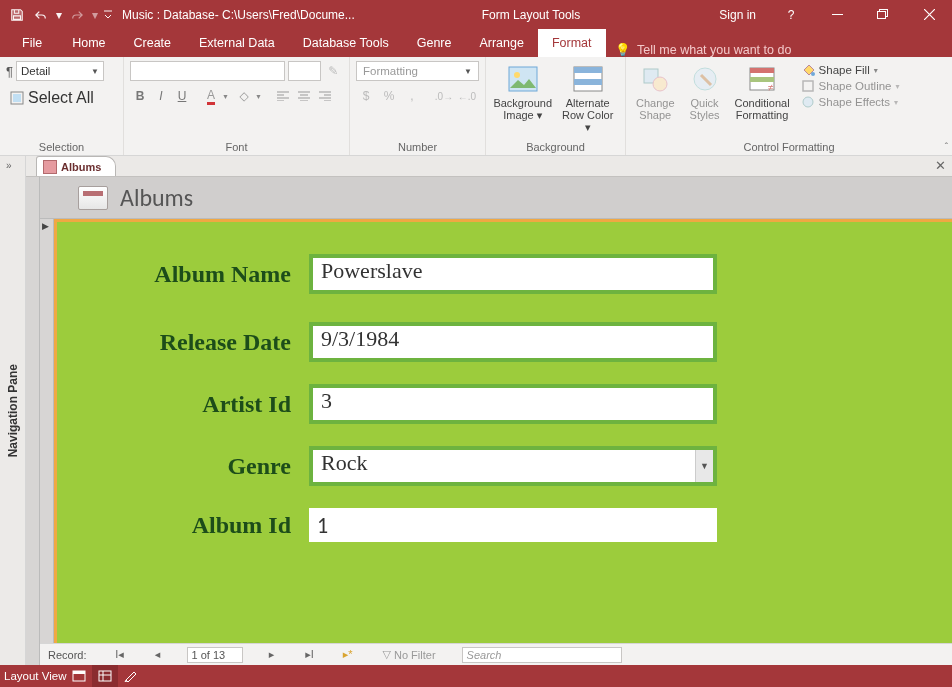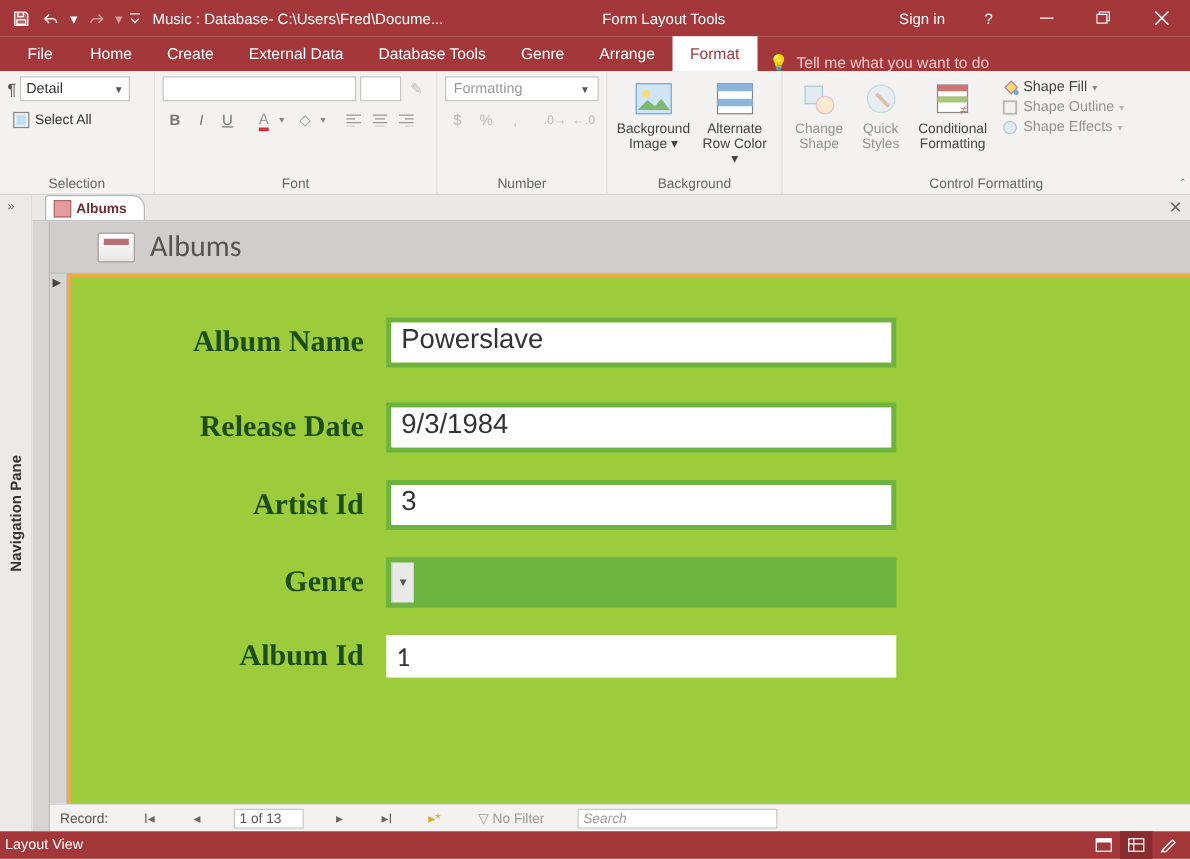--- a/index.html
+++ b/index.html
@@ -25,21 +25,21 @@
   .tell-me { display:flex;align-items:center;gap:6px;color:#f3c9ca;font-size:12.5px;padding-left:10px;}
   .tell-me .bulb{color:#fff;}
 
   
   .ribbon { height: 99px; background:#f3f2f1; border-bottom:1px solid #d6d6d6; display:flex; position:relative;}
   .rgroup { border-right:1px solid #e1dfdd; display:flex;flex-direction:column;justify-content:space-between; padding:4px 6px 0 6px;}
   .rgroup-label { text-align:center; font-size:11px; color:#666; padding:2px 0 2px 0;}
   .rg-row { display:flex; align-items:center; gap:3px;}
   .sel-combo { width:88px;height:20px;border:1px solid #c8c6c4;background:#fff;display:flex;align-items:center;justify-content:space-between;padding:0 4px;font-size:11.5px;color:#333;}
   .dd-arrow { font-size:8px;color:#555;}
-  .select-all-btn{display:flex;align-items:center;gap:4px;font-size:11px;color:#333;padding:2px 4px;}
+  .select-all-btn{display:flex;align-items:center;gap:4px;font-size:16px;color:#333;padding:2px 4px;}
   .empty-combo{width:160px;height:20px;border:1px solid #c8c6c4;background:#fff;}
   .num-combo{width:128px;height:20px;border:1px solid #c8c6c4;background:#fff;display:flex;align-items:center;padding:0 6px;color:#999;font-size:11.5px;justify-content:space-between;}
   .mini-btn{width:20px;height:18px;display:flex;align-items:center;justify-content:center;color:#777;border:1px solid transparent;font-size:12px;}
   .mini-btn.disabled{color:#bbb;}
   .mini-combo{display:flex;align-items:center;gap:0;}
   .mini-combo .mc-btn{width:22px;height:18px;display:flex;align-items:center;justify-content:center;color:#999;font-size:12px;}
   .mini-combo .mc-arrow{width:10px;font-size:7px;color:#888;}
   .big-btn{display:flex;flex-direction:column;align-items:center;justify-content:flex-start;padding:2px 4px;gap:2px;min-width:46px;}
   .big-btn .icon{width:32px;height:32px;display:flex;align-items:center;justify-content:center;}
   .big-btn .lbl{font-size:11px;text-align:center;line-height:12px;color:#444;}
@@ -64,34 +64,34 @@
   .form-header .ftitle{font-size:24px;color:#555;font-family:"Calibri",sans-serif;}
   .record-selector{width:14px;background:#d7d5d4;border-right:1px solid #bbb;position:relative;}
   .record-selector .marker{position:absolute;top:2px;left:2px;font-size:9px;}
   
   .form-body-wrap{flex:1;display:flex;overflow:hidden;border-left:0;}
   .form-body{flex:1;background:#9ccc3c;border:3px solid #f0a843;border-right:none;border-bottom:none;margin:0;position:relative;overflow:hidden;}
   
   .frow{position:absolute;left:42px;display:flex;align-items:center;}
   .flabel{width:210px;text-align:right;padding-right:18px;font-family:"Brush Script MT","Comic Sans MS",cursive;font-size:24px;font-weight:700;color:#1d4d1a;}
   .finput-wrap{width:408px;height:40px;background:#6db33f;border:4px solid #6db33f;display:flex;}
-  .finput{flex:1;background:#fff;border:none;padding:0 8px;font-size:22px;font-family:Liberation Sans, sans-serif;color:#333;outline:none;}
+  .finput{flex:1;background:#fff;border:none;padding:0 8px;font-size:22px;font-family:Liberation Serif, serif;color:#333;outline:none;}
   .fcombo-btn{width:18px;background:#e8e8e8;border-left:1px solid #ccc;display:flex;align-items:center;justify-content:center;font-size:9px;color:#555;}
   .finput-plain{width:408px;height:34px;background:#fff;border:none;padding:0 8px;font-size:22px;font-family:"Calibri",sans-serif;color:#333;display:flex;align-items:center;}
 
   
   .record-nav{height:22px;background:#f3f2f1;border-top:1px solid #d6d6d6;display:flex;align-items:center;font-size:11px;color:#555;gap:20px;padding-left:4px;}
   .rn-label{padding:0 4px;}
   .rn-btn{width:18px;height:18px;display:flex;align-items:center;justify-content:center;color:#666;border:1px solid transparent;}
   .rn-counter{width:56px;height:16px;border:1px solid #c8c6c4;background:#fff;padding:0 4px;display:flex;align-items:center;}
   .rn-filter{display:flex;align-items:center;gap:3px;color:#999;padding:0 6px;}
   .rn-search{width:160px;height:16px;border:1px solid #c8c6c4;background:#fff;padding:0 4px;color:#999;display:flex;align-items:center;font-style:italic;}
 
   
-  .statusbar{position:absolute;bottom:0;left:0;right:0;height:22px;background:#a4373a;display:flex;align-items:center;justify-content:space-between;color:#fff;font-size:11.5px;padding:0 4px;}
+  .statusbar{position:absolute;bottom:0;left:0;right:0;height:22px;background:#a4373a;display:flex;align-items:center;justify-content:flex-start;color:#fff;font-size:11.5px;padding:0 4px;}
   .view-btns{display:flex;gap:0;}
   .view-btn{width:26px;height:22px;display:flex;align-items:center;justify-content:center;color:#fff;}
   .view-btn.active{background:#8a2c2f;}
 
   svg{display:block;}
 </style>
 </head>
 <body>
 
 <div class="titlebar">
@@ -384,20 +384,21 @@
             </div>
             <div class="frow" style="top:162px">
               <div class="flabel">Artist Id</div>
               <div class="finput-wrap">
                 <div class="finput">3</div>
               </div>
             </div>
             <div class="frow" style="top:224px">
               <div class="flabel">Genre</div>
               <div class="finput-wrap">
+                <div class="finput">Rock</div>
                 <div class="fcombo-btn">▼</div>
               </div>
             </div>
             <div class="frow" style="top:286px">
               <div class="flabel">Album Id</div>
               <div class="finput-plain">1</div>
             </div>
 
           </div>
         </div>

